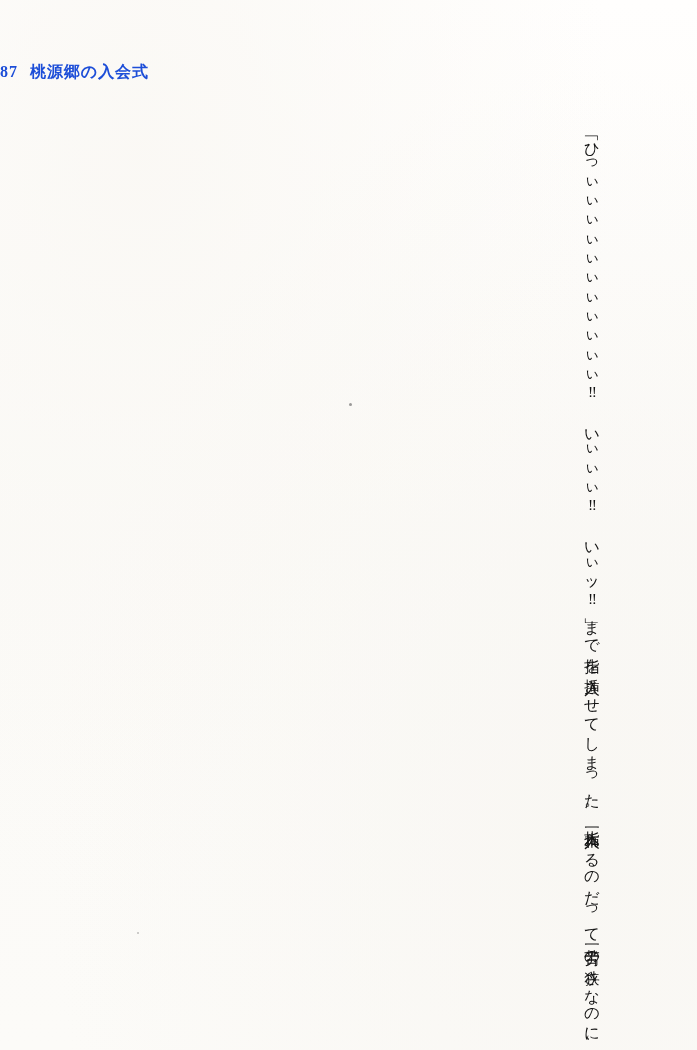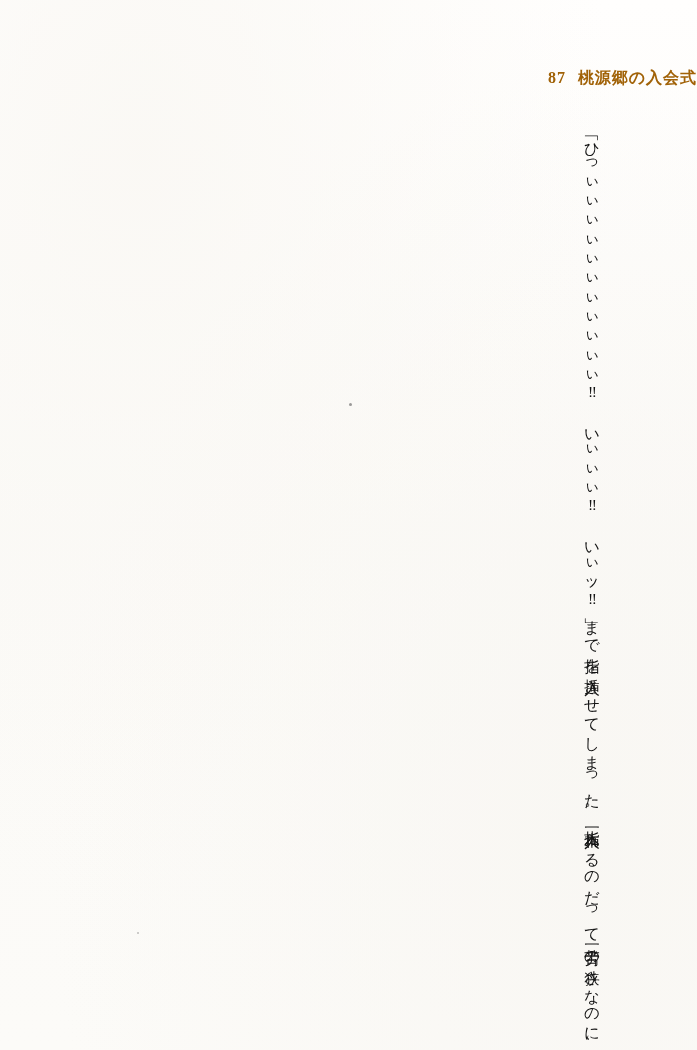--- a/index.html
+++ b/index.html
@@ -25,26 +25,25 @@
       radial-gradient(ellipse at 20% 15%, rgba(250,248,244,0.9) 0%, rgba(253,252,250,0) 60%),
       radial-gradient(ellipse at 85% 80%, rgba(248,246,242,0.8) 0%, rgba(253,252,250,0) 65%),
       linear-gradient(180deg, #fffefd 0%, #fbfaf7 50%, #fcfbf8 100%);
     pointer-events: none;
   }
   .header {
     position: absolute;
     top: 62px;
     left: 0;
     right: 0;
-    text-align: right;
+    text-align: left;
     font-size: 16px;
     letter-spacing: 0.06em;
-    color: #a16207;
+    color: #1d4ed8;
     font-weight: 700;
-    margin-top: 6px;
   }
   .header .page-number {
     margin-right: 12px;
   }
   .header .running-title {
     font-weight: 700;
   }
   .body-area {
     position: absolute;
     top: 115px;

